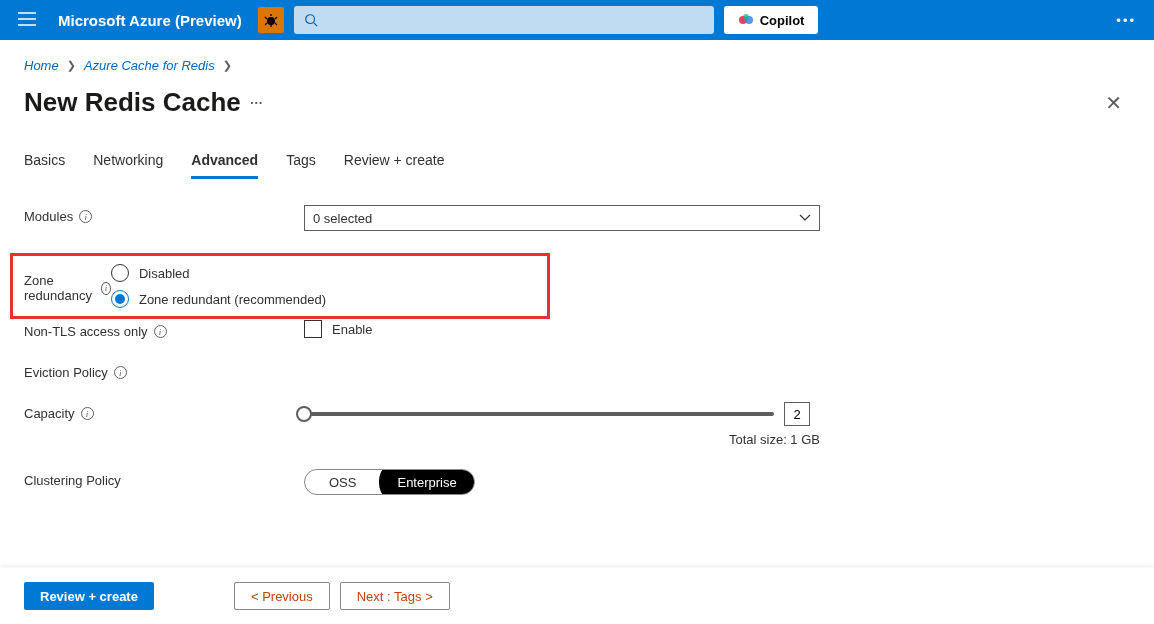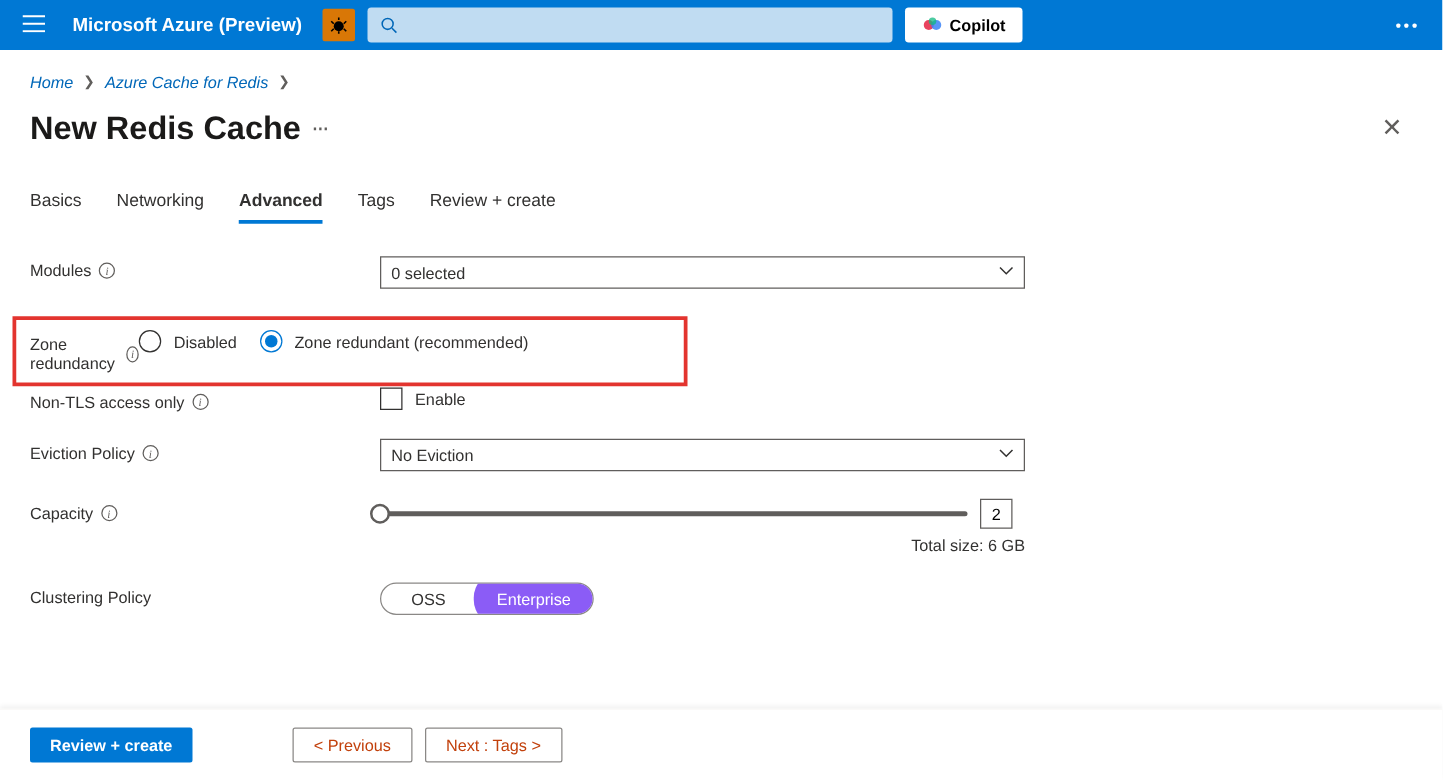--- a/index.html
+++ b/index.html
@@ -34,38 +34,38 @@
     
     .form-row { display: flex; align-items: flex-start; margin-bottom: 22px; }
     .form-label { width: 280px; display: flex; align-items: center; gap: 6px; font-size: 13px; padding-top: 4px;}
     .info-icon { display: inline-flex; width: 13px; height: 13px; border: 1px solid #605e5c; border-radius: 50%; font-size: 9px; align-items: center; justify-content: center; color: #605e5c; font-style: italic; font-family: Georgia, serif;}
     .form-control { flex: 0 0 516px; }
     
     .select-box { height: 26px; border: 1px solid #605e5c; display: flex; align-items: center; padding: 0 8px; cursor: pointer; justify-content: space-between; font-size:13px; background: #fff;}
     .select-box .chev-down { font-size: 10px; color: #323130; }
     .redundancy-wrap { border: 3px solid #e3342f; padding: 8px 0 8px 0; margin-bottom: 1px; margin-left: -14px; padding-left: 11px; display: flex;}
     
-    .radio-group { display: flex; flex-direction: row; gap: 18px; }
+    .radio-group { display: flex; flex-direction: column; gap: 8px; }
     .radio-item { display: flex; align-items: center; gap: 10px; cursor: pointer; }
     .radio-circle { width: 18px; height: 18px; border: 1px solid #323130; border-radius: 50%; display: flex; align-items: center; justify-content: center; }
     .radio-circle.selected { border-color: #0078d4; }
     .radio-dot { width: 10px; height: 10px; background: #0078d4; border-radius: 50%; }
     
     .checkbox { width: 18px; height: 18px; border: 1px solid #323130; display: inline-block; margin-right: 10px; vertical-align: middle;}
     .check-row { display: flex; align-items: center; }
     
     .slider-wrap { display: flex; align-items: center; gap: 10px; }
     .slider-track { position: relative; height: 4px; background: #605e5c; width: 470px; border-radius: 2px;}
     .slider-thumb { position: absolute; left: 0; top: 50%; transform: translate(-50%,-50%); width: 16px; height: 16px; background: #fff; border: 2px solid #605e5c; border-radius: 50%; }
     .cap-input { width: 26px; height: 24px; border: 1px solid #605e5c; text-align: center; font-size: 13px; }
     .total-size { text-align: right; font-size: 13px; margin-top: 6px; color: #323130;}
     
     .pill-toggle { display: inline-flex; border: 1px solid #8a8886; border-radius: 20px; overflow: hidden; height: 26px; align-items: center; }
     .pill-opt { padding: 0 24px; height: 100%; display: flex; align-items: center; font-size: 13px; cursor: pointer; }
-    .pill-opt.active { background: #8b5cf6; color: #fff; border-radius: 20px; margin: -1px; height: 42px; padding: 0 18px;}
+    .pill-opt.active { background: #000000; color: #fff; border-radius: 20px; margin: -1px; height: 42px; padding: 0 18px;}
     
     .footer { border-top: 1px solid #faf9f8; box-shadow: 0 -2px 4px rgba(0,0,0,0.06); padding: 14px 24px; display: flex; gap: 10px; background: #fff; }
     .btn { height: 28px; padding: 0 16px; font-size: 13px; cursor: pointer; border-radius: 2px; }
     .btn-primary { background: #0078d4; color: #fff; border: none; font-weight: 600; }
     .btn-secondary { background: #fff; border: 1px solid #8a8886; color: #c2410c; }
     .footer-gap { width: 60px; }
     
     ::-webkit-scrollbar { width: 16px; }
     ::-webkit-scrollbar-track { background: #f3f2f1; }
     ::-webkit-scrollbar-thumb { background: #c8c6c4; }
@@ -173,45 +173,35 @@
         <span class="checkbox"></span>
         <span>Enable</span>
       </div>
     </div>
 
     <div class="form-row">
       <div class="form-label">
         <span>Eviction Policy</span>
         <span class="info-icon">i</span>
       </div>
-      <div class="form-control">
-        <div class="select-box">
-          <span>No Eviction</span>
-          <span class="chev-down">
-            <svg width="12" height="8" viewBox="0 0 12 8">
-                <path d="M1 1l5 5 5-5" fill="none" stroke="#323130" stroke-width="1.2"></path>
-              </svg>
-          </span>
-        </div>
-      </div>
     </div>
 
     <div class="form-row">
       <div class="form-label">
         <span>Capacity</span>
         <span class="info-icon">i</span>
       </div>
       <div class="form-control">
         <div class="slider-wrap">
           <div class="slider-track">
             <div class="slider-thumb"></div>
           </div>
           <input class="cap-input" value="2" style="">
         </div>
-        <div class="total-size">Total size: 6 GB</div>
+        <div class="total-size">Total size: 1 GB</div>
       </div>
     </div>
 
     <div class="form-row" style="margin-bottom:40px;">
       <div class="form-label">
         <span>Clustering Policy</span>
       </div>
       <div class="form-control">
         <div class="pill-toggle">
           <div class="pill-opt">OSS</div>

